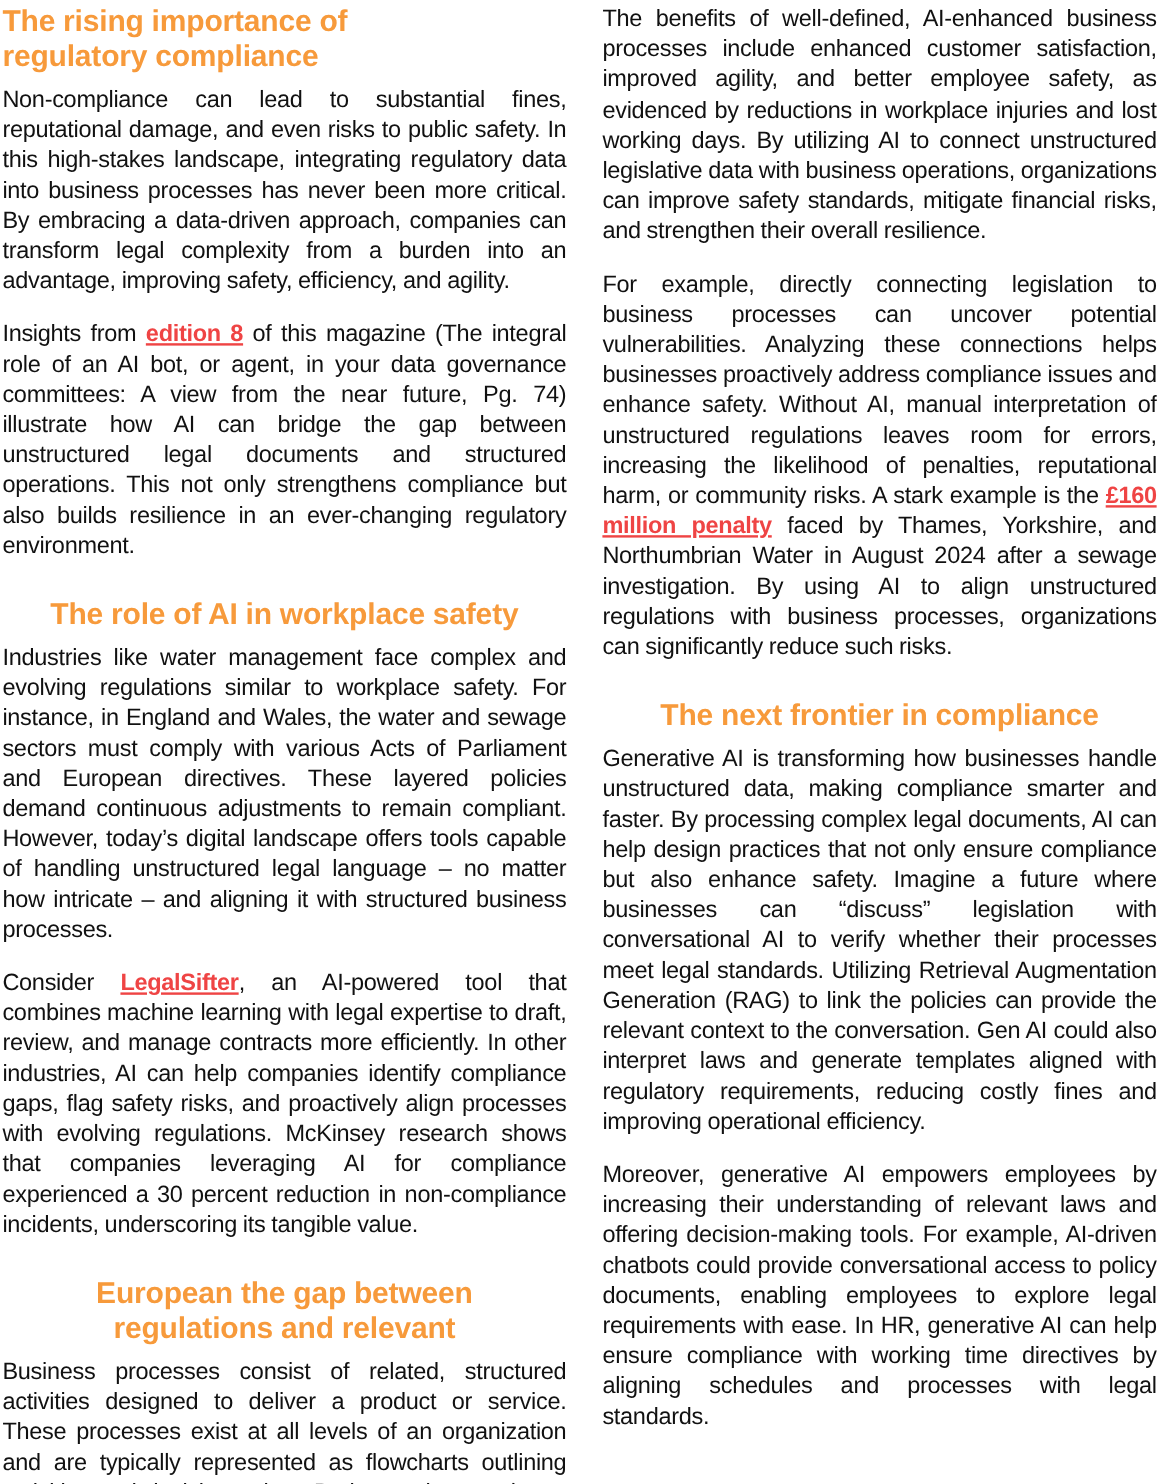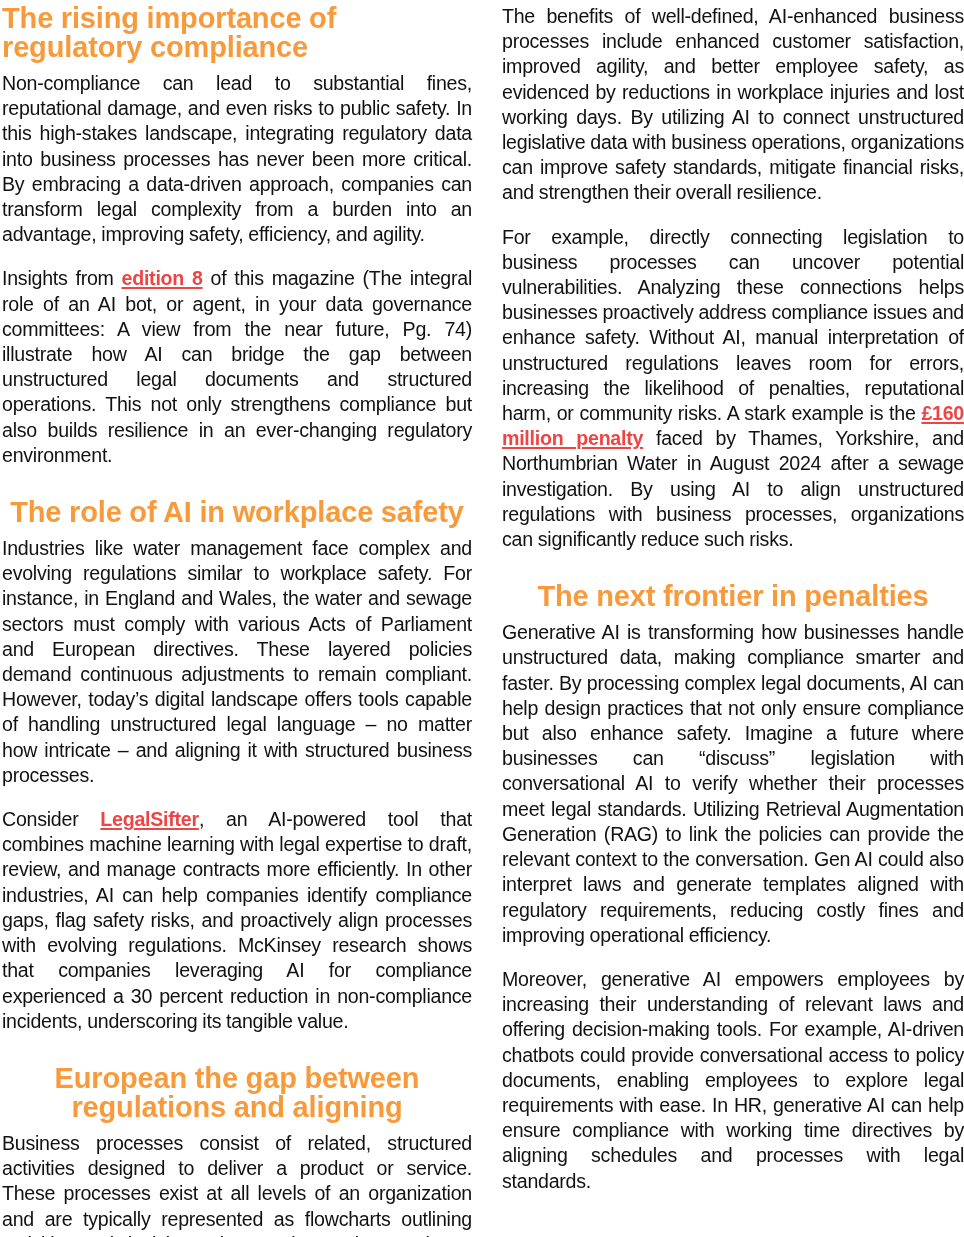--- a/index.html
+++ b/index.html
@@ -41,21 +41,21 @@
     align-self: stretch;
     position: relative;
   }
 
   .column-right {
     width: 462px;
     margin-left: 0px;
   }
 
   h2.section-heading {
-    font-size: 29px;
+    font-size: 25px;
     line-height: 29px;
     font-weight: bold;
     color: #F79A3B;
     margin: 0 0 9px 0;
     letter-spacing: -0.15px;
     word-spacing: -0.2px;
   }
 
   h2.section-heading.spaced-top {
     margin-top: 30px;
@@ -109,38 +109,38 @@
     <h2 class="section-heading spaced-top">
       <span class="hline">The role of AI in workplace safety</span>
     </h2>
 
     <p class="body-text">Industries like water management face complex and evolving regulations similar to workplace safety. For instance, in England and Wales, the water and sewage sectors must comply with various Acts of Parliament and European directives. These layered policies demand continuous adjustments to remain compliant. However, today’s digital landscape offers tools capable of handling unstructured legal language – no matter how intricate – and aligning it with structured business processes.</p>
 
     <p class="body-text"><span>Consider </span><a class="inline-link" href="#">LegalSifter</a><span>, an AI-powered tool that combines machine learning with legal expertise to draft, review, and manage contracts more efficiently. In other industries, AI can help companies identify compliance gaps, flag safety risks, and proactively align processes with evolving regulations. McKinsey research shows that companies leveraging AI for compliance experienced a 30 percent reduction in non-compliance incidents, underscoring its tangible value.</span></p>
 
     <h2 class="section-heading spaced-top">
       <span class="hline">European the gap between</span>
-      <span class="hline">regulations and aligning</span>
+      <span class="hline">regulations and relevant</span>
     </h2>
 
     <p class="body-text">Business processes consist of related, structured activities designed to deliver a product or service. These processes exist at all levels of an organization and are typically represented as flowcharts outlining activities and decision points. By integrating regulatory data into these workflows, businesses can align technology,</p>
 
   </div>
 
   <div class="column-gutter"></div>
 
   <div class="column column-right">
 
 
     <p class="body-text">The benefits of well-defined, AI-enhanced business processes include enhanced customer satisfaction, improved agility, and better employee safety, as evidenced by reductions in workplace injuries and lost working days. By utilizing AI to connect unstructured legislative data with business operations, organizations can improve safety standards, mitigate financial risks, and strengthen their overall resilience.</p>
 
     <p class="body-text"><span>For example, directly connecting legislation to business processes can uncover potential vulnerabilities. Analyzing these connections helps businesses proactively address compliance issues and enhance safety. Without AI, manual interpretation of unstructured regulations leaves room for errors, increasing the likelihood of penalties, reputational harm, or community risks. A stark example is the </span><a class="inline-link" href="#">£160 million penalty</a><span> faced by Thames, Yorkshire, and Northumbrian Water in August 2024 after a sewage investigation. By using AI to align unstructured regulations with business processes, organizations can significantly reduce such risks.</span></p>
 
     <h2 class="section-heading spaced-top">
-      <span class="hline">The next frontier in penalties</span>
+      <span class="hline">The next frontier in compliance</span>
     </h2>
 
     <p class="body-text">Generative AI is transforming how businesses handle unstructured data, making compliance smarter and faster. By processing complex legal documents, AI can help design practices that not only ensure compliance but also enhance safety. Imagine a future where businesses can “discuss” legislation with conversational AI to verify whether their processes meet legal standards. Utilizing Retrieval Augmentation Generation (RAG) to link the policies can provide the relevant context to the conversation. Gen AI could also interpret laws and generate templates aligned with regulatory requirements, reducing costly fines and improving operational efficiency.</p>
 
     <p class="body-text">Moreover, generative AI empowers employees by increasing their understanding of relevant laws and offering decision-making tools. For example, AI-driven chatbots could provide conversational access to policy documents, enabling employees to explore legal requirements with ease. In HR, generative AI can help ensure compliance with working time directives by aligning schedules and processes with legal standards.</p>
 
   </div>
 
 </div>
 

